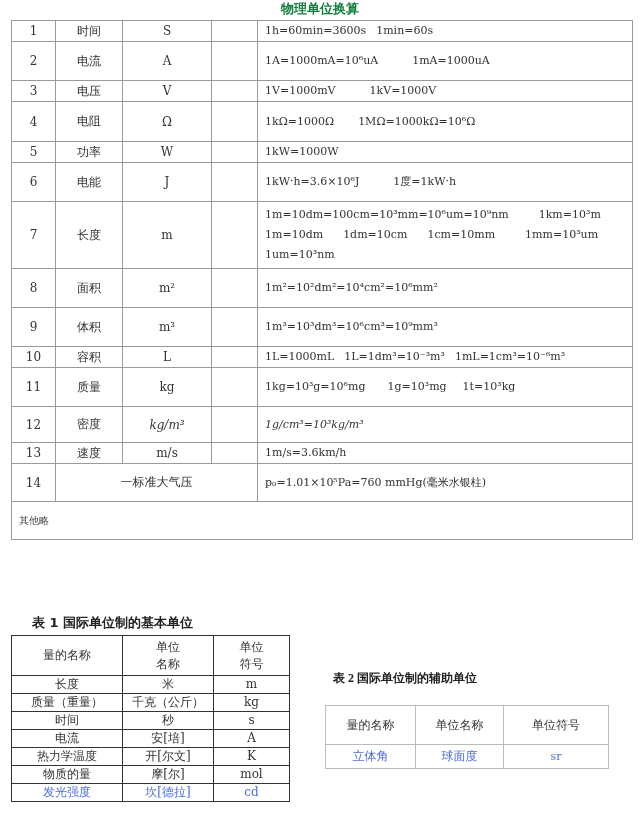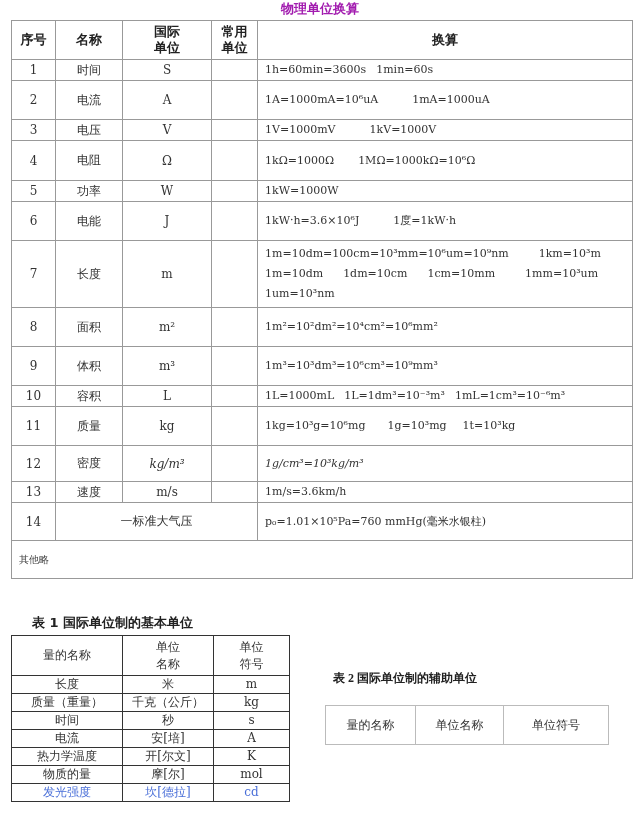--- a/index.html
+++ b/index.html
@@ -1,20 +1,20 @@
 <!DOCTYPE html>
 <html><head>
 <meta charset="utf-8">
 <style>
   html, body { margin:0; padding:0; background:#fff; }
   body { width:640px; height:828px; position:relative; overflow:hidden;
          font-family:"DejaVu Serif","Liberation Serif",serif; color:#333; }
   .title { position:absolute; left:0; top:0; width:640px; text-align:center;
            font-family:"DejaVu Sans","Liberation Sans",sans-serif; font-weight:bold;
-           font-size:13px; line-height:18px; color:#a21caf; }
+           font-size:13px; line-height:18px; color:#15803d; }
   table { border-collapse:collapse; position:absolute; }
   td, th { border:1px solid #999; padding:0; text-align:center; vertical-align:middle; }
   #main { left:11px; top:20px; width:622px; font-size:12px; }
   #main th { font-family:"DejaVu Sans","Liberation Sans",sans-serif; font-weight:bold;
              font-size:13px; color:#222; line-height:16px; }
   #main td.conv { text-align:left; padding-left:7px; font-size:11px; line-height:20px;margin-top:28px; }
   #main td.conv .gap { display:inline-block; width:26px; }
   #main td.note { text-align:left; padding-left:7px; font-size:10px; color:#444; }
   .it { font-style:italic; }
   .t1title { position:absolute; left:32px; top:614px; font-family:"DejaVu Sans","Liberation Sans",sans-serif;
@@ -34,27 +34,20 @@
 
 <table id="main">
   <colgroup>
       <col style="width:44px">
       <col style="width:67px">
       <col style="width:89px">
       <col style="width:46px">
       <col>
     </colgroup>
   <tbody>
-      <tr style="height:39px">
-    <th>序号</th>
-    <th>名称</th>
-    <th><span>国际</span><br><span>单位</span></th>
-    <th><span>常用</span><br><span>单位</span></th>
-    <th>换算</th>
-  </tr>
   <tr style="height:21px">
     <td>1</td>
     <td>时间</td>
     <td>S</td>
     <td></td>
     <td class="conv"><span>1h=60min=3600s</span><span class="gap" style="width:10px"></span><span>1min=60s</span></td>
   </tr>
   <tr style="height:39px">
     <td>2</td>
     <td>电流</td>
@@ -211,14 +204,19 @@
       <col style="width:90px">
       <col style="width:88px">
       <col>
     </colgroup>
   <tbody>
       <tr style="height:39px">
     <td>量的名称</td>
     <td>单位名称</td>
     <td>单位符号</td>
   </tr>
+  <tr style="height:24px">
+        <td class="blue">立体角</td>
+        <td class="blue">球面度</td>
+        <td class="blue" style="font-size:11px">sr</td>
+      </tr>
 </tbody>
   </table>
 
 </body></html>

